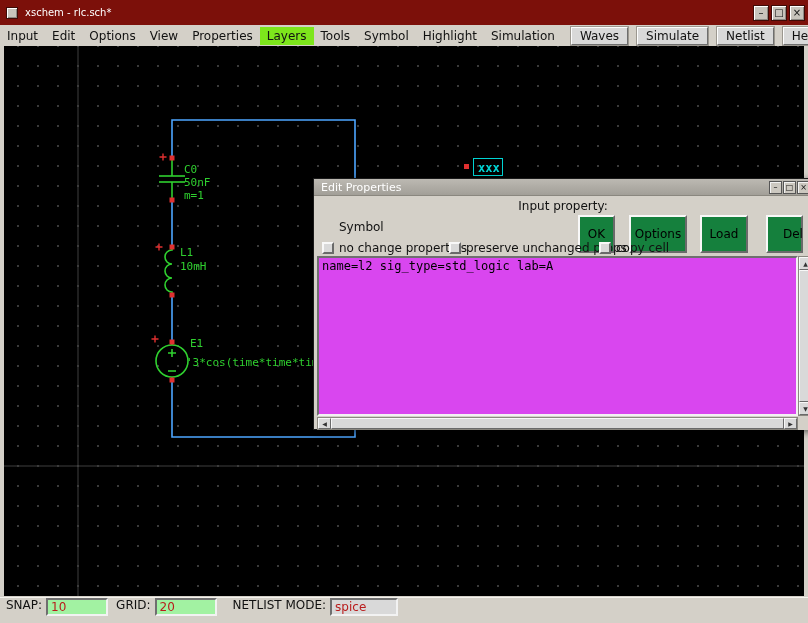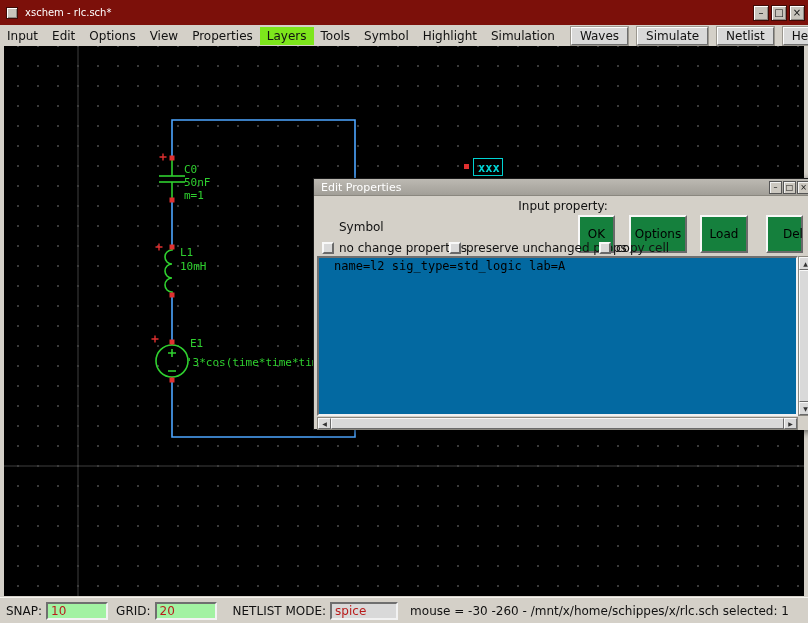--- a/index.html
+++ b/index.html
@@ -62,43 +62,43 @@
           border:2px solid;border-color:#f8f8f8 #6a6a6a #6a6a6a #f8f8f8;
           font-family:inherit;font-size:12px;cursor:default;}
   #ok-btn{left:264px;width:37px;}
   #cancel-btn{left:315px;width:58px;}
   #load-btn{left:386px;width:48px;text-align:center;}
   #del-btn{left:452px;width:37px;padding-left:15px;}
   .chk{position:absolute;top:62px;display:flex;align-items:center;gap:5px;}
   #chk1{left:8px;}#chk2{left:135px;}#chk3{left:285px;}
   .chk .box{width:12px;height:12px;background:#d9d9d9;border:2px solid;
             border-color:#f8f8f8 #6a6a6a #6a6a6a #f8f8f8;}
-  .dlg-text{position:absolute;left:3px;top:77px;width:481px;height:160px;background:#0369a1;color:#000;
+  .dlg-text{position:absolute;left:3px;top:77px;width:481px;height:160px;background:#d946ef;color:#000;
             border:2px solid;border-color:#6f6f6f #f2f2f2 #f2f2f2 #6f6f6f;
             font-family:"DejaVu Sans Mono","Liberation Mono",monospace;font-size:12px;
-            padding:1px 15px;resize:none;overflow:hidden;white-space:pre;}
+            padding:1px 3px;resize:none;overflow:hidden;white-space:pre;}
   .vscroll{position:absolute;left:484px;top:77px;width:15px;height:160px;background:#c6c2ba;border:1px solid #8a877f;}
   .hscroll{position:absolute;left:3px;top:238px;width:481px;height:13px;background:#c6c2ba;border:1px solid #8a877f;}
   .sb-arrow{position:absolute;background:#d9d9d9;border:1px solid;border-color:#f8f8f8 #6a6a6a #6a6a6a #f8f8f8;
             font-size:6px;color:#333;text-align:center;cursor:default;}
   .vscroll .sb-arrow{left:0;width:13px;height:13px;line-height:12px;}
   .vscroll .up{top:0;}
   .vscroll .down{bottom:0;}
   .vthumb{position:absolute;left:0;top:13px;width:13px;height:132px;background:#d9d9d9;
           border:1px solid;border-color:#f8f8f8 #6a6a6a #6a6a6a #f8f8f8;}
   .hscroll .sb-arrow{top:0;width:13px;height:11px;line-height:10px;}
   .hscroll .left{left:0;}
   .hscroll .right{right:0;}
   .hthumb{position:absolute;left:13px;top:0;width:453px;height:11px;background:#d9d9d9;
           border:1px solid;border-color:#f8f8f8 #6a6a6a #6a6a6a #f8f8f8;}
   .sb-corner{position:absolute;left:484px;top:238px;width:15px;height:13px;background:#d4d0c8;}
 
   
   #statusbar{position:absolute;left:0;top:597px;width:808px;height:26px;background:var(--menubar,#d4d0c8);
-             display:flex;align-items:center;font-size:12px;color:#111;padding-left:6px;border-top:1px solid #f5f3ee;}
+             display:flex;font-size:12px;color:#111;padding-left:6px;border-top:1px solid #f5f3ee;}
   .sb-label{margin-right:4px;white-space:nowrap;}
   .ml8{margin-left:8px;}
   .ml10{margin-left:16px;}
   .sb-input{height:18px;border:2px solid;border-color:#6f6f6f #f2f2f2 #f2f2f2 #6f6f6f;
             font-size:12px;font-family:inherit;padding:0 3px;color:#b91c1c;}
   .sb-input.green{background:var(--snap-grid-field,#a2f2a2);width:62px;}
   #netlist-input{background:#d9d9d9;width:68px;}
   .sb-info{margin-left:12px;white-space:nowrap;}
 </style>
 </head>
@@ -246,16 +246,15 @@
     <div class="sb-corner"></div>
   </div>
 
   <div id="statusbar">
     <span class="sb-label">SNAP:</span>
     <input class="sb-input green" value="10" style="">
     <span class="sb-label ml8">GRID:</span>
     <input class="sb-input green" value="20" style="">
     <span class="sb-label ml10">NETLIST MODE:</span>
     <input class="sb-input" id="netlist-input" value="spice" style="">
-    <span class="sb-info">mouse = -30 -260 - /mnt/x/home/schippes/x/rlc.sch selected: 1</span>
   </div>
 
 </div>
 
 </body></html>

